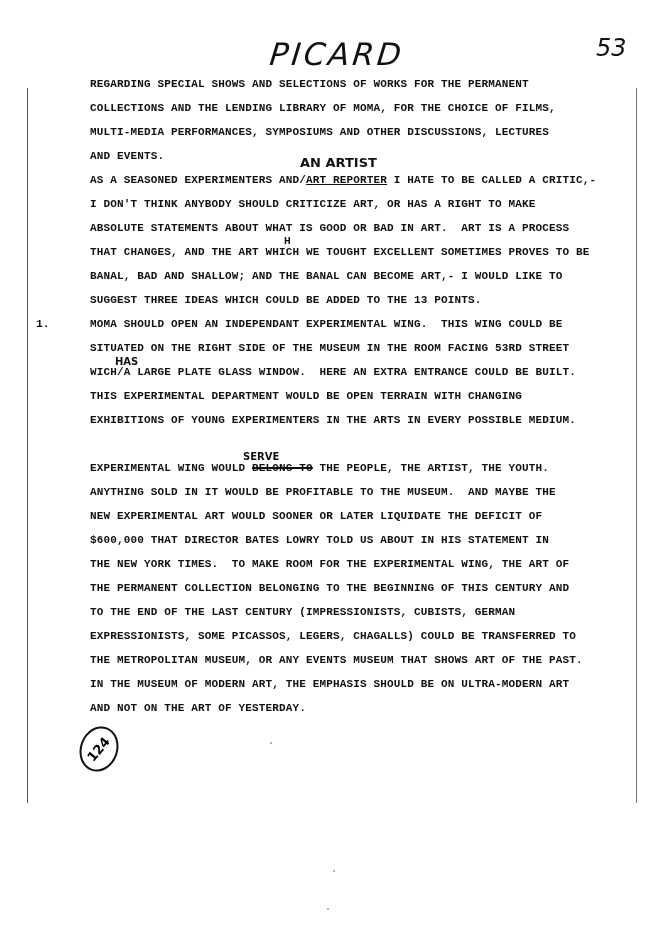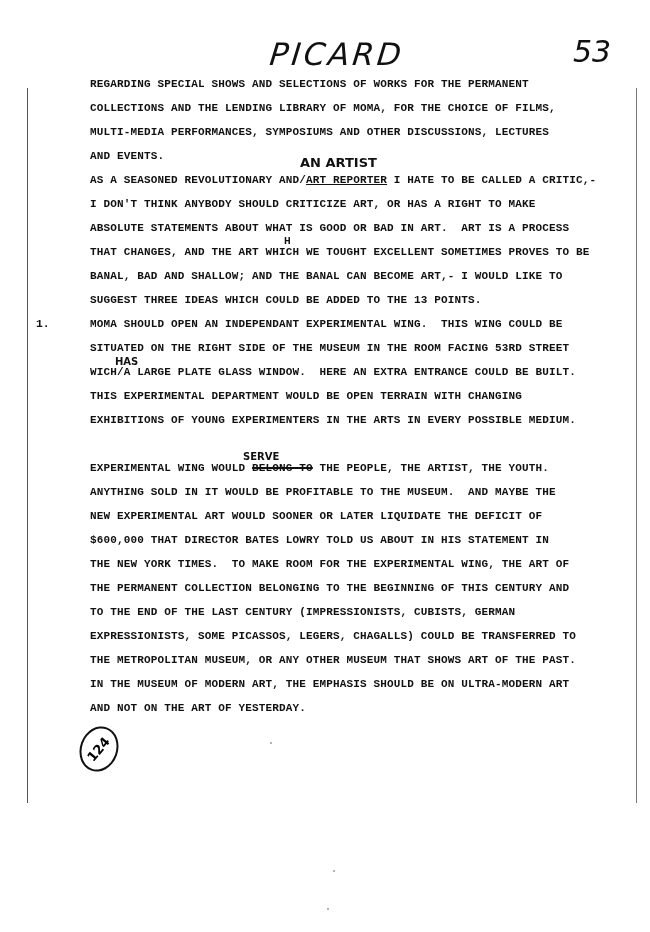--- a/index.html
+++ b/index.html
@@ -3,21 +3,21 @@
 <meta charset="utf-8">
 <style>
   html, body { margin: 0; padding: 0; background: #ffffff; }
   body { width: 650px; height: 932px; position: relative; overflow: hidden; }
   .page { position: absolute; left: 0; top: 0; width: 650px; height: 932px; background: #fff; }
   .vline { position: absolute; top: 88px; width: 1px; background: #555; }
   .vline.left { left: 27px; height: 715px; }
   .vline.right { left: 636px; height: 715px; background: #777; }
   .hand { position: absolute; font-family: "DejaVu Sans", sans-serif; color: #111; font-style: italic; }
   .hand-title { left: 270px; top: 36px; font-size: 31px; letter-spacing: 3px; transform: skewX(-6deg); }
-  .hand-pagenum { left: 573px; top: 34px; font-size: 30px; }
+  .hand-pagenum { left: 596px; top: 34px; font-size: 24px; }
   .line { position: absolute; left: 90px; font-family: "Liberation Mono", monospace; font-weight: bold; font-size: 11px; color: #111; white-space: pre; letter-spacing: 0.15px; }
   .num { position: absolute; left: 36px; font-family: "Liberation Mono", monospace; font-weight: bold; font-size: 11.3px; color: #111; }
   .annot { position: absolute; font-family: "DejaVu Sans", sans-serif; font-weight: bold; color: #111; }
   .underline { text-decoration: underline; }
   .strike { text-decoration: line-through; text-decoration-thickness: 2px; margin-top: 44px; }
   .circled { position: absolute; left: 80px; top: 726px; width: 34px; height: 42px; border: 2.5px solid #111; border-radius: 50%; transform: rotate(20deg); display: flex; align-items: center; justify-content: center; }
   .circled span { font-family: "DejaVu Sans", sans-serif; font-weight: bold; font-size: 13px; transform: rotate(-70deg); display: inline-block; }
   .speck { position: absolute; width: 2px; height: 2px; background: #999; border-radius: 1px; }
 </style>
 </head>
@@ -29,21 +29,21 @@
 
   <div class="hand hand-title">PICARD</div>
   <div class="hand hand-pagenum">53</div>
 
   <div class="line" style="top:78px">REGARDING SPECIAL SHOWS AND SELECTIONS OF WORKS FOR THE PERMANENT</div>
   <div class="line" style="top:102px">COLLECTIONS AND THE LENDING LIBRARY OF MOMA, FOR THE CHOICE OF FILMS,</div>
   <div class="line" style="top:126px">MULTI-MEDIA PERFORMANCES, SYMPOSIUMS AND OTHER DISCUSSIONS, LECTURES</div>
   <div class="line" style="top:150px">AND EVENTS.</div>
 
   <div class="annot" style="left:300px; top:155px; font-size:13px;">AN ARTIST</div>
-  <div class="line" style="top:174px"><span>AS A SEASONED REVOLUTIONARY AND</span><span>/</span><span class="underline">ART REPORTER</span><span> I HATE TO BE CALLED A CRITIC,-</span></div>
+  <div class="line" style="top:174px"><span>AS A SEASONED EXPERIMENTERS AND</span><span>/</span><span class="underline">ART REPORTER</span><span> I HATE TO BE CALLED A CRITIC,-</span></div>
 
   <div class="line" style="top:198px">I DON'T THINK ANYBODY SHOULD CRITICIZE ART, OR HAS A RIGHT TO MAKE</div>
   <div class="line" style="top:222px">ABSOLUTE STATEMENTS ABOUT WHAT IS GOOD OR BAD IN ART.  ART IS A PROCESS</div>
   <div class="annot" style="left:284px; top:237px; font-size:8px;">H</div>
   <div class="line" style="top:246px">THAT CHANGES, AND THE ART WHICH WE TOUGHT EXCELLENT SOMETIMES PROVES TO BE</div>
   <div class="line" style="top:270px">BANAL, BAD AND SHALLOW; AND THE BANAL CAN BECOME ART,- I WOULD LIKE TO</div>
   <div class="line" style="top:294px">SUGGEST THREE IDEAS WHICH COULD BE ADDED TO THE 13 POINTS.</div>
 
   <div class="num" style="top:318px">1.</div>
   <div class="line" style="top:318px">MOMA SHOULD OPEN AN INDEPENDANT EXPERIMENTAL WING.  THIS WING COULD BE</div>
@@ -54,21 +54,21 @@
   <div class="line" style="top:414px">EXHIBITIONS OF YOUNG EXPERIMENTERS IN THE ARTS IN EVERY POSSIBLE MEDIUM.</div>
   <div class="annot" style="left:243px; top:451px; font-size:10px;">SERVE</div>
   <div class="line" style="top:462px"><span>EXPERIMENTAL WING WOULD</span> <span class="strike">BELONG TO</span><span> THE PEOPLE, THE ARTIST, THE YOUTH.</span></div>
   <div class="line" style="top:486px">ANYTHING SOLD IN IT WOULD BE PROFITABLE TO THE MUSEUM.  AND MAYBE THE</div>
   <div class="line" style="top:510px">NEW EXPERIMENTAL ART WOULD SOONER OR LATER LIQUIDATE THE DEFICIT OF</div>
   <div class="line" style="top:534px">$600,000 THAT DIRECTOR BATES LOWRY TOLD US ABOUT IN HIS STATEMENT IN</div>
   <div class="line" style="top:558px">THE NEW YORK TIMES.  TO MAKE ROOM FOR THE EXPERIMENTAL WING, THE ART OF</div>
   <div class="line" style="top:582px">THE PERMANENT COLLECTION BELONGING TO THE BEGINNING OF THIS CENTURY AND</div>
   <div class="line" style="top:606px">TO THE END OF THE LAST CENTURY (IMPRESSIONISTS, CUBISTS, GERMAN</div>
   <div class="line" style="top:630px">EXPRESSIONISTS, SOME PICASSOS, LEGERS, CHAGALLS) COULD BE TRANSFERRED TO</div>
-  <div class="line" style="top:654px">THE METROPOLITAN MUSEUM, OR ANY OTHER MUSEUM THAT SHOWS ART OF THE PAST.</div>
+  <div class="line" style="top:654px">THE METROPOLITAN MUSEUM, OR ANY EVENTS MUSEUM THAT SHOWS ART OF THE PAST.</div>
   <div class="line" style="top:678px">IN THE MUSEUM OF MODERN ART, THE EMPHASIS SHOULD BE ON ULTRA-MODERN ART</div>
   <div class="line" style="top:702px">AND NOT ON THE ART OF YESTERDAY.</div>
 
   <div class="circled">
       <span>124</span>
     </div>
 
   <div class="speck" style="left:270px; top:742px"></div>
   <div class="speck" style="left:333px; top:870px"></div>
   <div class="speck" style="left:327px; top:908px"></div>

